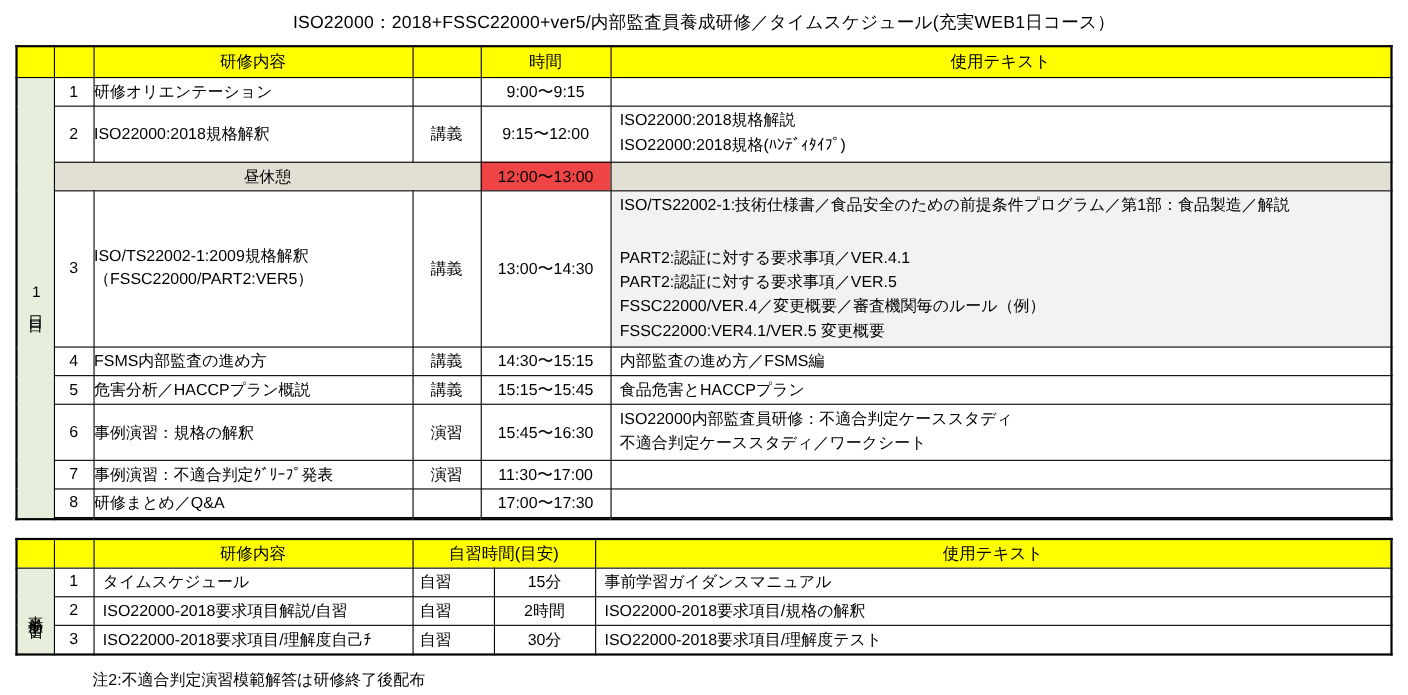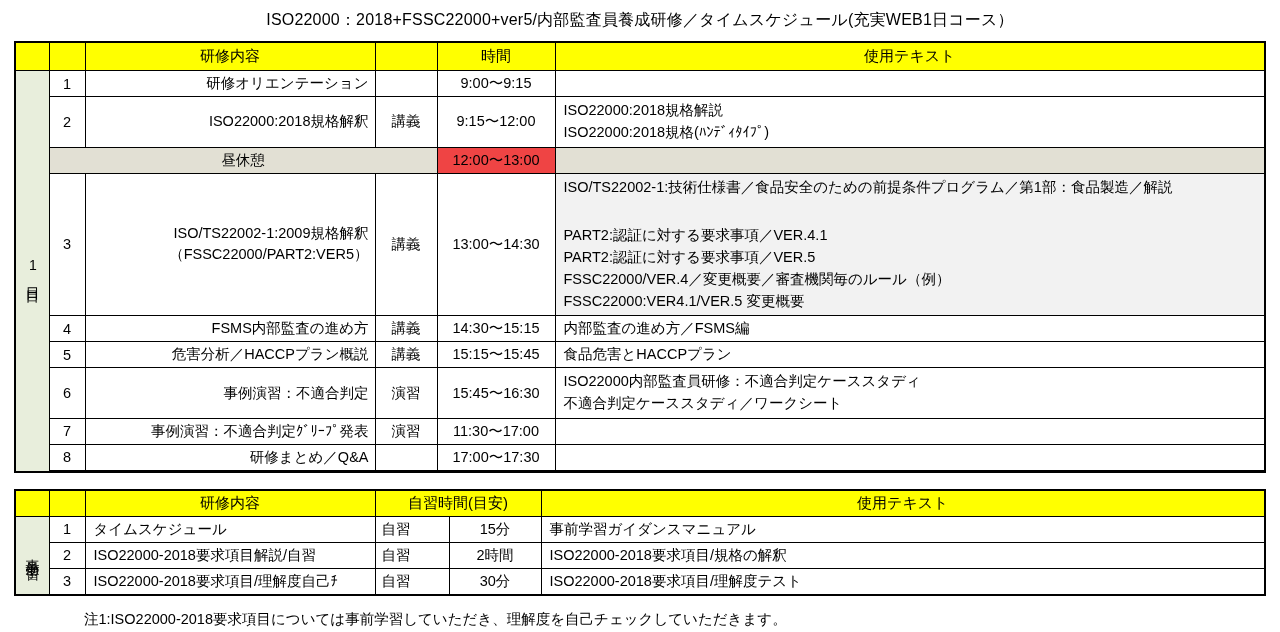--- a/index.html
+++ b/index.html
@@ -68,22 +68,22 @@
     text-orientation: upright;
     letter-spacing: 3px;
     display: inline-block;
     line-height: 1.1;
   }
   .num {
     text-align: center;
     width: 36px;
   }
   .content {
-    text-align: right;
-    padding-left: 22px;
+    text-align: left;
+    padding-left: 0;
   }
   .kind {
     text-align: center;
     width: 62px;
   }
   .time {
     text-align: center;
     width: 118px;
   }
   .text-col {
@@ -224,21 +224,21 @@
       <tr class="row-h">
         <td class="num">5</td>
         <td class="content">危害分析／HACCPプラン概説</td>
         <td class="kind">講義</td>
         <td class="time">15:15〜15:45</td>
         <td class="text-col">食品危害とHACCPプラン</td>
       </tr>
 
       <tr class="row-h2">
         <td class="num">6</td>
-        <td class="content">事例演習：不適合判定</td>
+        <td class="content">事例演習：規格の解釈</td>
         <td class="kind">演習</td>
         <td class="time">15:45〜16:30</td>
         <td class="text-col multi">
           <div>ISO22000内部監査員研修：不適合判定ケーススタディ</div>
           <div>不適合判定ケーススタディ／ワークシート</div>
         </td>
       </tr>
 
       <tr class="row-h">
         <td class="num">7</td>
@@ -306,17 +306,16 @@
         <td class="sub-num">3</td>
         <td class="sub-content clip">ISO22000-2018要求項目/理解度自己ﾁ</td>
         <td class="sub-self">自習</td>
         <td class="sub-time">30分</td>
         <td class="sub-text">ISO22000-2018要求項目/理解度テスト</td>
       </tr>
     </tbody>
   </table>
 
   <div class="notes">
-    <div>注1:ISO22000-2018要求項目については事前学習していただき、理解度を自己チェックしていただきます。</div>
     <div>注2:不適合判定演習模範解答は研修終了後配布</div>
   </div>
 
 </div>
 
 </body></html>

